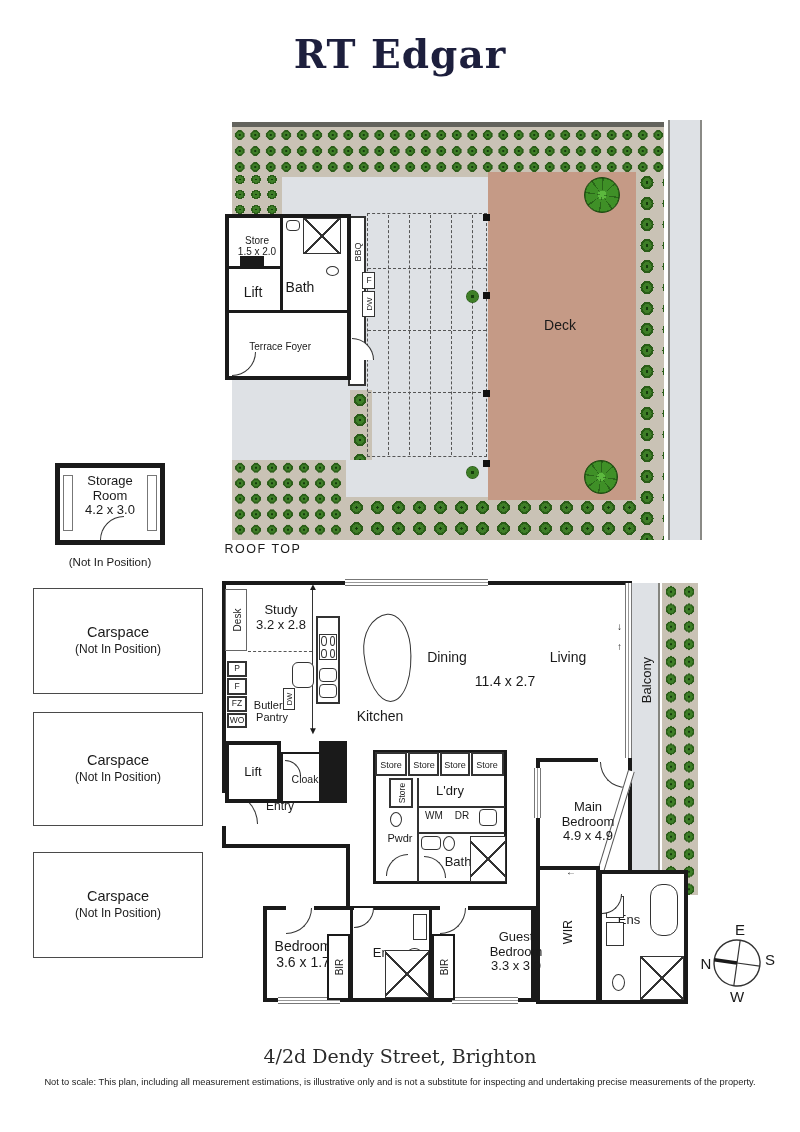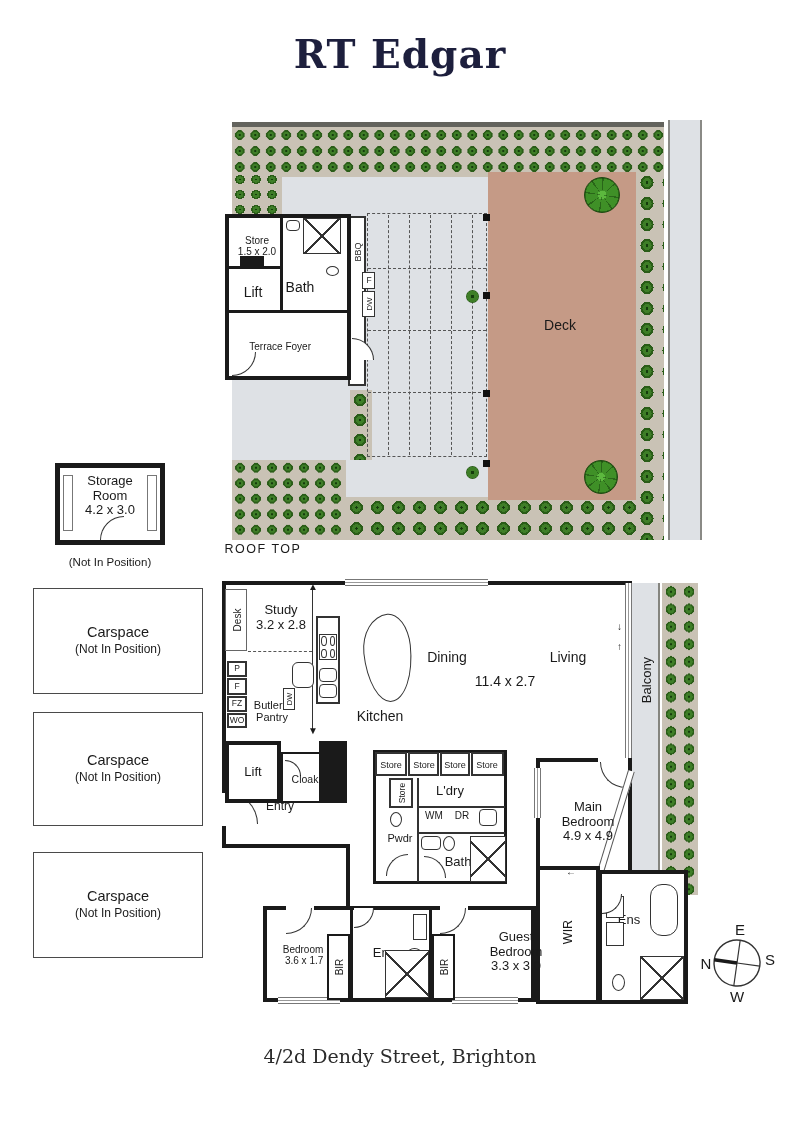--- a/index.html
+++ b/index.html
@@ -255,21 +255,21 @@
     <div class="wall" style="left:263px;top:336px;width:272px;height:4px;"></div>
     <div class="wall" style="left:263px;top:336px;width:4px;height:96px;"></div>
     <div class="wall" style="left:263px;top:428px;width:272px;height:4px;"></div>
     <div class="wall" style="left:531px;top:336px;width:5px;height:96px;"></div>
     <div class="abs" style="left:286px;top:336px;width:28px;height:4px;background:#fff;"></div>
     <div class="arc" style="left:286px;top:338px;width:26px;height:26px;border-radius:0 0 100% 0;border-left:none;border-top:none;"></div>
     <div class="abs" style="left:440px;top:336px;width:28px;height:4px;background:#fff;"></div>
     <div class="arc" style="left:440px;top:338px;width:26px;height:26px;border-radius:0 0 100% 0;border-left:none;border-top:none;"></div>
     <div class="winh" style="left:278px;top:427px;width:62px;"></div>
     <div class="winh" style="left:452px;top:427px;width:66px;"></div>
-    <div class="lbl" style="left:303px;top:385px;font-size:10px;text-align:right;">
+    <div class="lbl" style="left:303px;top:385px;font-size:14px;">
       <span>Bedroom</span><br>
       <span>3.6 x 1.7</span>
     </div>
     <div class="box b2" style="left:327px;top:364px;width:23px;height:66px;"></div>
     <div class="vlbl" style="left:339px;top:397px;font-size:10px;">BIR</div>
     <div class="abs" style="left:350px;top:338px;width:2.5px;height:92px;background:#1a1a1a;"></div>
     <div class="abs" style="left:429px;top:338px;width:2.5px;height:92px;background:#1a1a1a;"></div>
     <div class="lbl" style="left:384px;top:383px;font-size:13px;">Ens</div>
     <div class="fix" style="left:413px;top:344px;width:14px;height:26px;"></div>
     <div class="toilet" style="left:407px;top:378px;width:15px;height:12px;"></div>
@@ -292,14 +292,15 @@
         <line x1="-23" y1="0" x2="0" y2="0" stroke-width="3.4" stroke="#1a1a1a"></line>
       </g>
     </svg>
     <div class="lbl" style="left:45px;top:12px;font-size:15px;">E</div>
     <div class="lbl" style="left:75px;top:42px;font-size:15px;">S</div>
     <div class="lbl" style="left:42px;top:79px;font-size:15px;">W</div>
     <div class="lbl" style="left:11px;top:46px;font-size:15px;">N</div>
   </div>
 
   <div class="lbl" style="left:400px;top:1057px;font-family:'DejaVu Serif',serif;font-size:19px;color:#2b2b2b;">4/2d Dendy Street, Brighton</div>
+  <div class="lbl" style="left:400px;top:1082px;font-size:9.3px;color:#222;">Not to scale: This plan, including all measurement estimations, is illustrative only and is not a substitute for inspecting and undertaking precise measurements of the property.</div>
 
 </div>
 
 </body></html>

